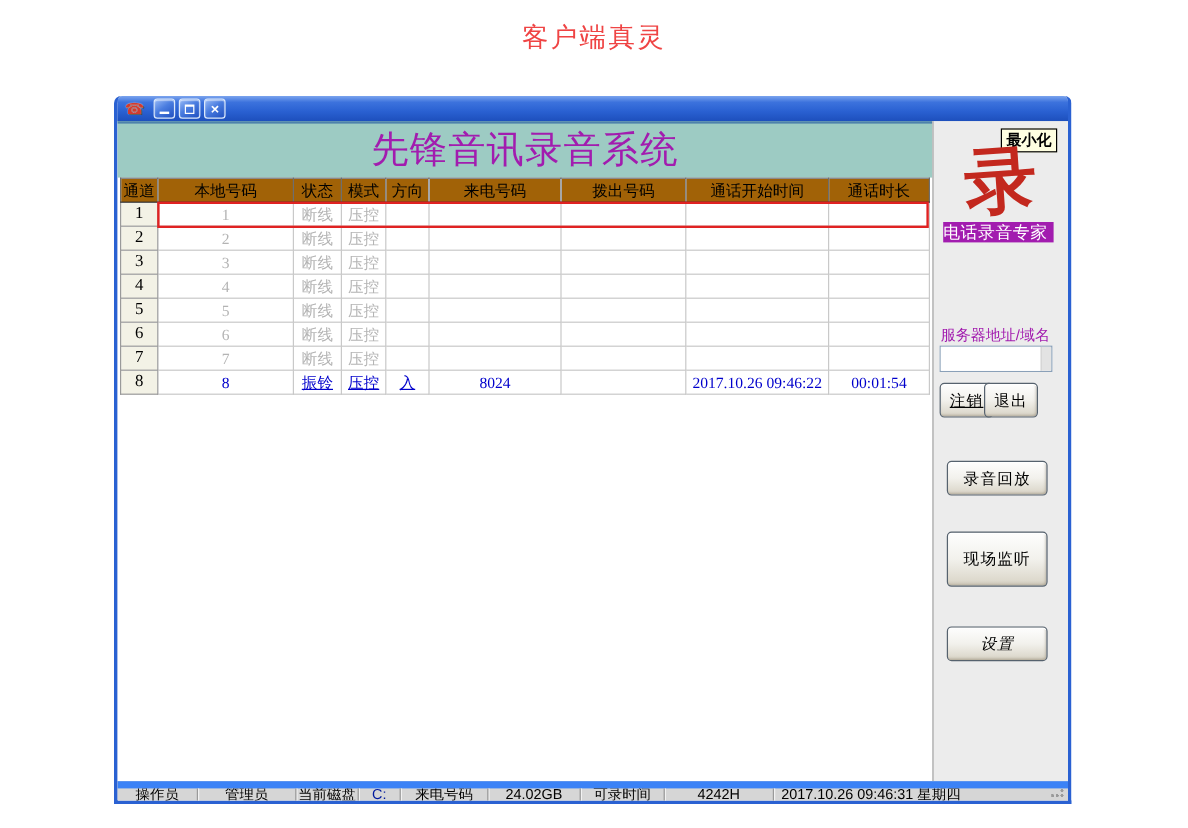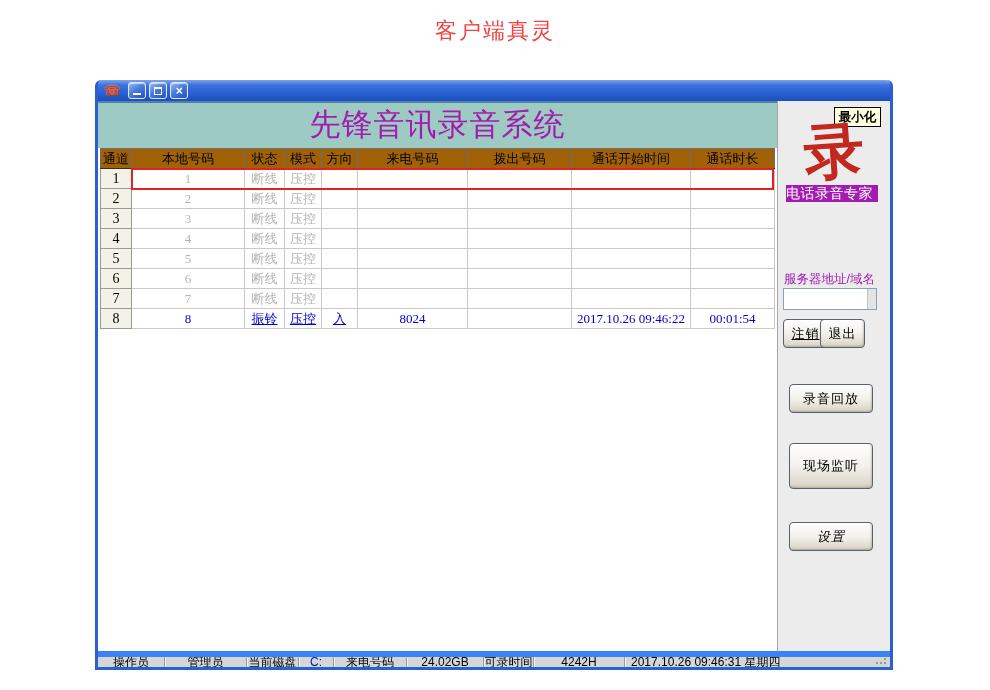--- a/index.html
+++ b/index.html
@@ -84,21 +84,21 @@
   .btn-settings { left:11px; top:421px; width:84px; height:29px;font-style:italic; }
 
   
   .statusbar { height:16px; flex:0 0 16px; background:#d6d6d6; border-top:6px solid #3b82f6;
                display:flex; align-items:center; font-size:12px; color:#000;
                position:relative; overflow:hidden; }
   .sb-seg { height:15px; line-height:15px; text-align:center; white-space:nowrap;
             overflow:hidden; }
   .sb-seg + .sb-seg { border-left:1px solid #9a9a9a; box-shadow:inset 1px 0 0 #f2f2f2; }
   .sb-1{width:66px} .sb-2{width:82px} .sb-3{width:52px} .sb-4{width:35px; color:#001a9e}
-  .sb-5{width:73px} .sb-6{width:77px} .sb-7{width:50px} .sb-8{width:91px}
+  .sb-5{width:73px} .sb-6{width:77px} .sb-7{width:70px} .sb-8{width:91px}
   .sb-9{flex:1; text-align:left; padding-left:6px}
   .grip { position:absolute; right:3px; bottom:2px; width:11px; height:11px;
           background:
             radial-gradient(circle at 9px 9px, #9a9a9a 1.2px, transparent 1.4px),
             radial-gradient(circle at 9px 5px, #9a9a9a 1.2px, transparent 1.4px),
             radial-gradient(circle at 5px 9px, #9a9a9a 1.2px, transparent 1.4px),
             radial-gradient(circle at 9px 1px, #9a9a9a 1.2px, transparent 1.4px),
             radial-gradient(circle at 1px 9px, #9a9a9a 1.2px, transparent 1.4px);
           cursor:nwse-resize; }
 </style>

